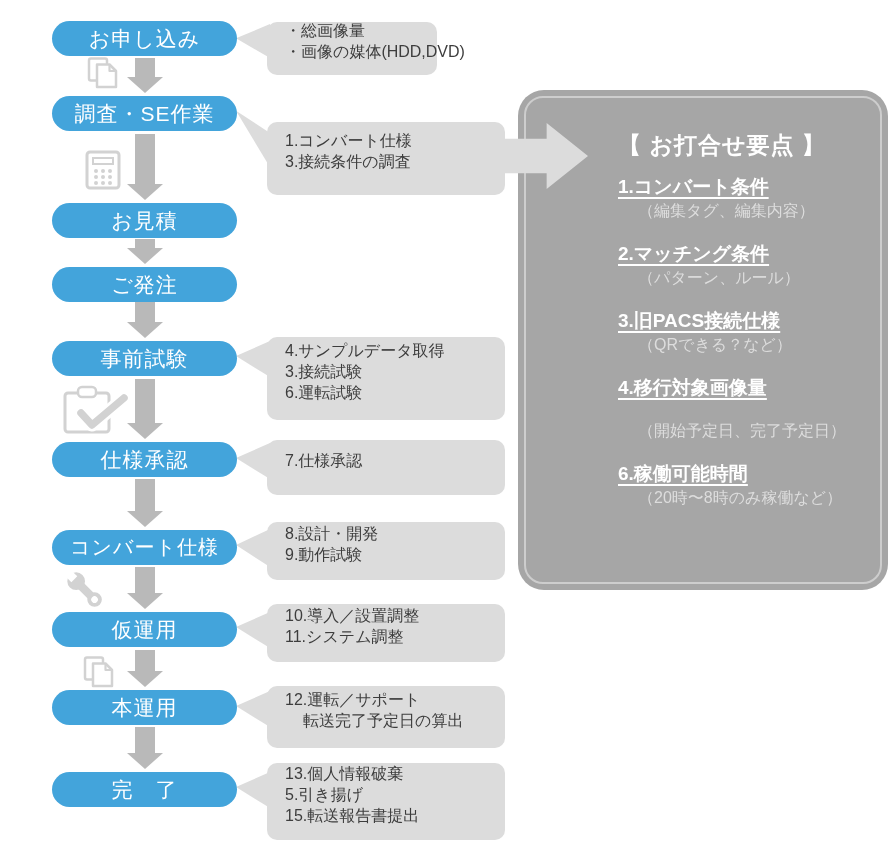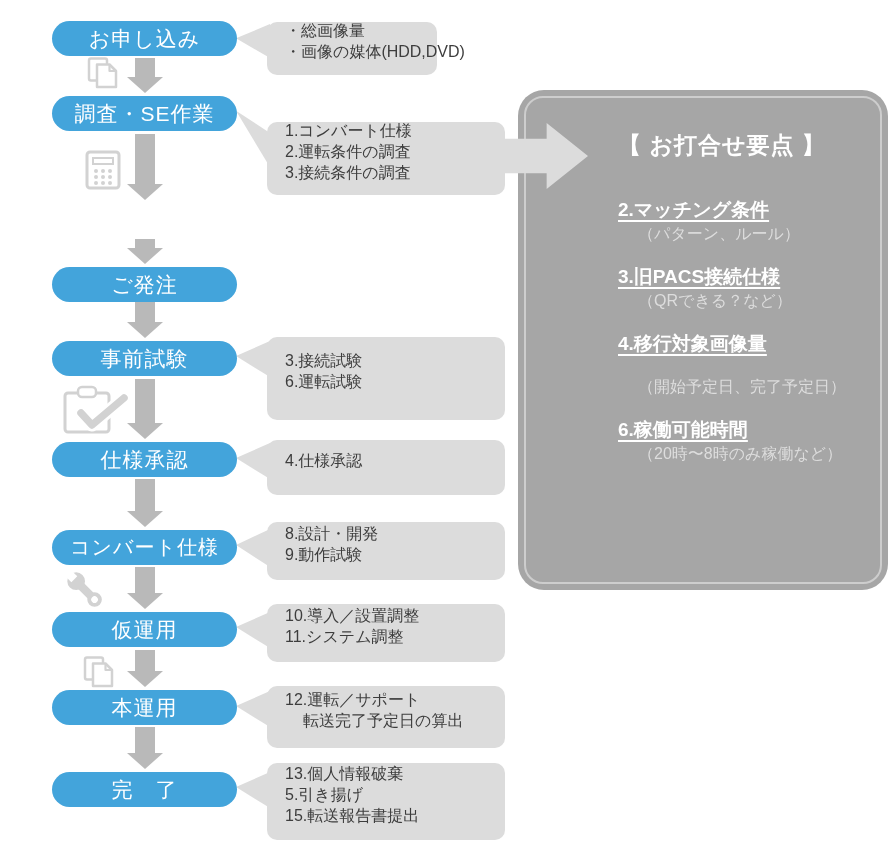--- a/index.html
+++ b/index.html
@@ -40,37 +40,38 @@
         clip-path:polygon(0 24%,53% 24%,53% 0,100% 50%,53% 100%,53% 76%,0 76%);}
 
   
   .panel{position:absolute;left:518px;top:90px;width:370px;height:500px;
         background:#a6a6a6;border-radius:26px;z-index:3;}
   .panel-border{position:absolute;inset:6px;border:2.5px solid #cdcdcd;
         border-radius:19px;pointer-events:none;}
   .panel-content{position:relative;box-sizing:border-box;height:100%;
         padding:40px 14px 0 100px;color:#ffffff;}
   .panel-title{font-size:23px;font-weight:bold;letter-spacing:1px;
-        line-height:30px;margin-bottom:37px;white-space:nowrap;}
+        line-height:30px;margin-bottom:14px;white-space:nowrap;}
   .p-item{margin-bottom:19px;}
   .p-head{font-size:19px;font-weight:bold;line-height:25px;white-space:nowrap;
         text-decoration:underline;text-decoration-thickness:2px;
         text-underline-offset:4px;}
   .p-sub{font-size:16px;line-height:23px;color:#dddddd;
         padding-left:20px;white-space:nowrap;}
 
   .icon{position:absolute;z-index:1;}
 </style>
 </head>
 <body>
 
 <div class="stage">
 
   <div class="pill" style="top:21px">お申し込み</div>
   <div class="pill" style="top:96px">調査・SE作業</div>
+  <div class="pill" style="top:203px">お見積</div>
   <div class="pill" style="top:267px">ご発注</div>
   <div class="pill" style="top:341px">事前試験</div>
   <div class="pill" style="top:442px">仕様承認</div>
   <div class="pill" style="top:530px;font-size:20px">コンバート仕様</div>
   <div class="pill" style="top:612px">仮運用</div>
   <div class="pill" style="top:690px">本運用</div>
   <div class="pill" style="top:772px">完　了</div>
 
   <div class="varrow" style="top:58px;height:20px"></div>
   <div class="varrow" style="top:134px;height:51px"></div>
@@ -135,29 +136,29 @@
   <div class="tail" style="top:612px;height:36px"></div>
   <div class="tail" style="top:691px;height:36px"></div>
   <div class="tail" style="top:772px;height:36px"></div>
 
   <div class="note" style="top:22px;height:53px;width:170px">
     <div>・総画像量</div>
     <div>・画像の媒体(HDD,DVD)</div>
   </div>
   <div class="note" style="top:122px;height:73px">
     <div>1.コンバート仕様</div>
-    <div>2.運転条件の調査</div>
     <div>3.接続条件の調査</div>
   </div>
   <div class="note" style="top:337px;height:83px">
+    <div>4.サンプルデータ取得</div>
     <div>3.接続試験</div>
     <div>6.運転試験</div>
   </div>
   <div class="note" style="top:440px;height:55px">
-    <div>4.仕様承認</div>
+    <div>7.仕様承認</div>
   </div>
   <div class="note" style="top:522px;height:58px">
     <div>8.設計・開発</div>
     <div>9.動作試験</div>
   </div>
   <div class="note" style="top:604px;height:58px">
     <div>10.導入／設置調整</div>
     <div>11.システム調整</div>
   </div>
   <div class="note" style="top:686px;height:62px">
@@ -171,20 +172,24 @@
   </div>
 
   <div class="big-arrow"></div>
 
   <div class="panel">
     <div class="panel-border"></div>
     <div class="panel-content">
       <div class="panel-title">【 お打合せ要点 】</div>
 
       <div class="p-item">
+        <div class="p-head">1.コンバート条件</div>
+        <div class="p-sub">（編集タグ、編集内容）</div>
+      </div>
+      <div class="p-item">
         <div class="p-head">2.マッチング条件</div>
         <div class="p-sub">（パターン、ルール）</div>
       </div>
       <div class="p-item">
         <div class="p-head">3.旧PACS接続仕様</div>
         <div class="p-sub">（QRできる？など）</div>
       </div>
       <div class="p-item">
         <div class="p-head">4.移行対象画像量</div>
       </div>

